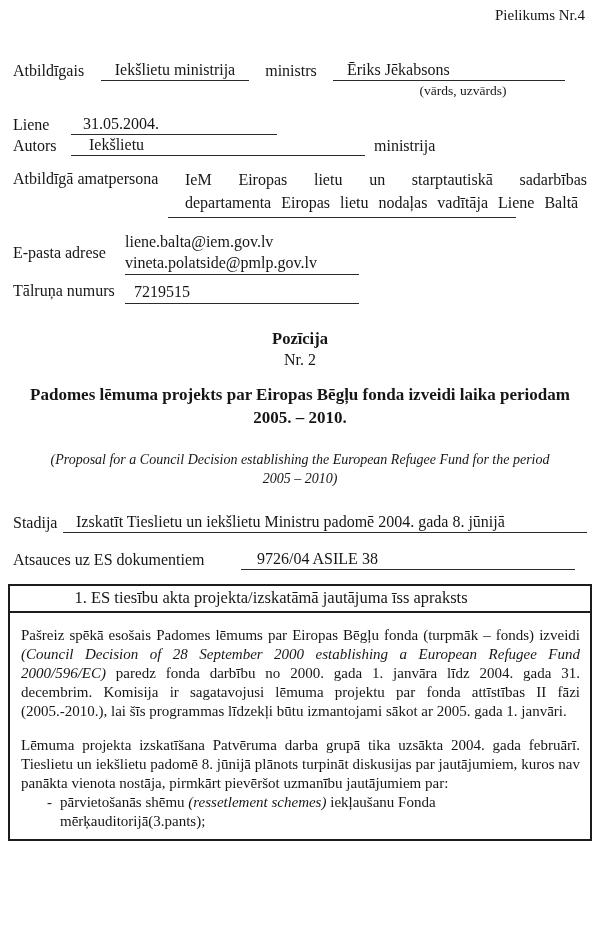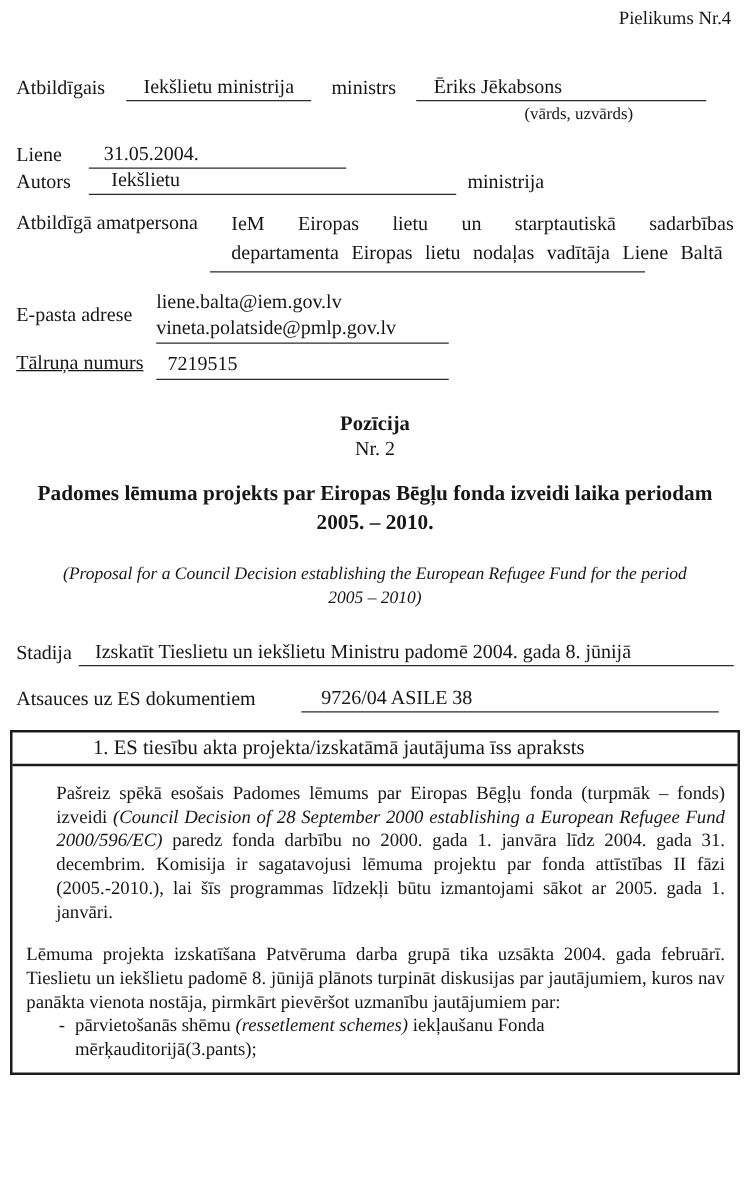--- a/index.html
+++ b/index.html
@@ -43,42 +43,42 @@
   .r4 .jline { text-align:justify; text-align-last:left; word-spacing:6px; }
   .r4 .nline { word-spacing:2px; }
   .oline { margin-left:155px; width:348px; border-top:1.5px solid #2b2b2b; margin-top:2px; }
   .cap2 { margin-left:212px; width:246px; text-align:center; }
 
   .r5 { margin-top:13px; align-items:center; }
   .r5 .lbl { width:112px; }
   .r5 .eval { width:234px; line-height:1.33; padding-bottom:1px; }
 
   .r6 { margin-top:6px; align-items:flex-start; }
-  .r6 .lbl { width:112px;text-decoration:underline; }
+  .r6 .lbl { width:112px; }
   .r6 .pval { width:234px; line-height:1.33; padding-left:9px; padding-bottom:1px; }
 
   .center-block { margin-top:25px; text-align:center; }
   .pos-h { font-weight:bold; font-size:16.5px; }
   .pos-n { margin-top:2px; }
   .pos-title { font-weight:bold; font-size:17px; line-height:1.32; margin:15px auto 0; max-width:572px; }
   .pos-sub { font-style:italic; font-size:14px; line-height:1.35; margin:22px auto 0; max-width:500px; }
 
   .r7 { margin-top:23px; }
   .r7 .lbl { width:50px; }
   .r7 .val { flex:1; padding-left:13px; }
 
   .r8 { margin-top:16px; }
   .r8 .lbl { width:228px; }
   .r8 .val { flex:1; padding-left:16px; margin-right:12px; }
 
   .box { margin:14px -5px 0; border:2px solid #1c1c1c; }
   .box-h { border-bottom:2px solid #1c1c1c; text-align:center; font-size:16.5px; padding:2px 58px 3px 0; }
   .box-b { padding:8px 10px 8px 11px; font-size:15px; line-height:19px; }
   .box-b p { text-align:justify; }
-  .p1 { margin-top:5px;margin-left:24px; }
+  .p1 { margin-top:5px; }
   .p2 { margin-top:15px; }
   .it { font-style:italic; }
   .li { display:flex; padding-left:26px; }
   .li .dash { margin-right:8px; flex:none; }
 </style>
 </head>
 <body>
 
 <div class="page">
 

